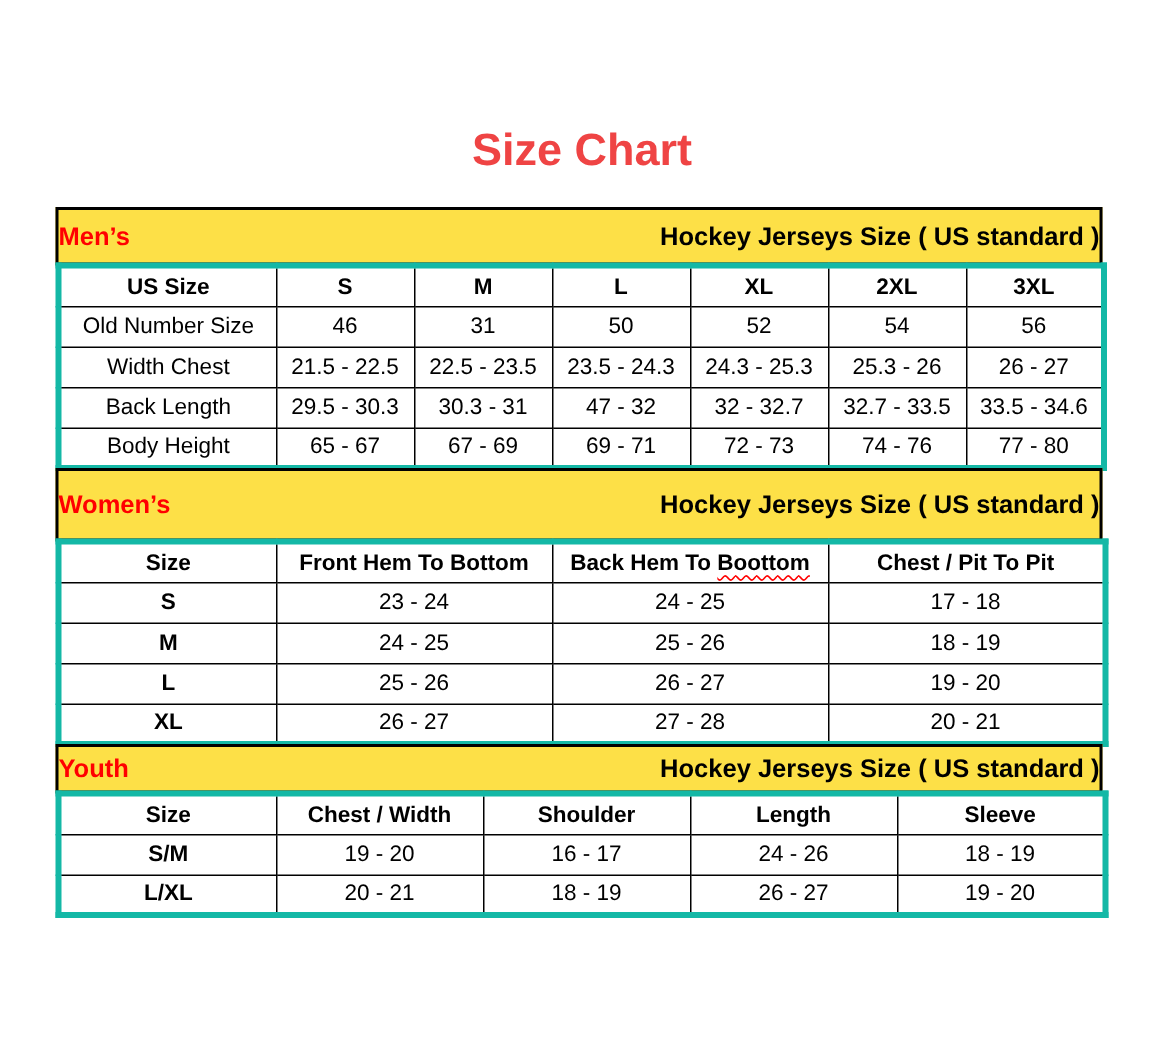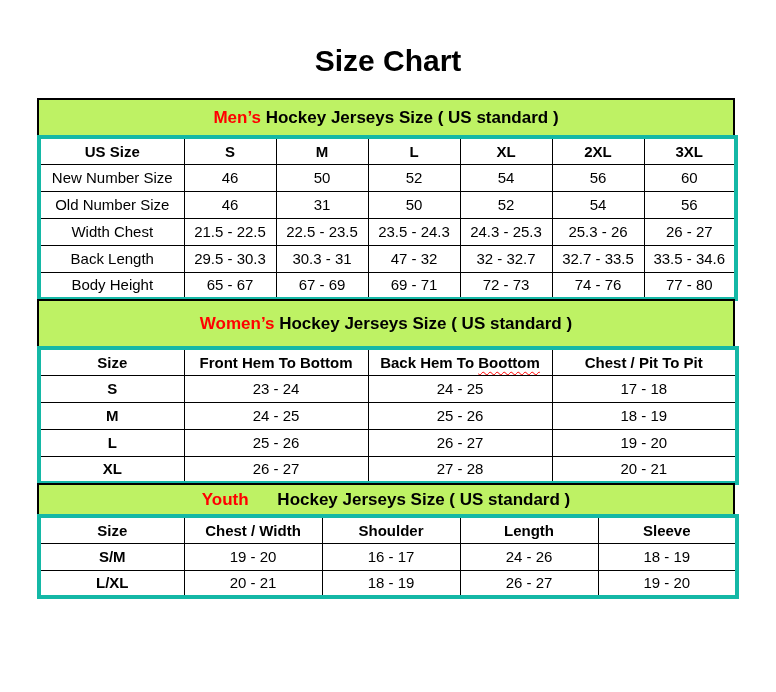--- a/index.html
+++ b/index.html
@@ -4,38 +4,38 @@
 <style>
   * { box-sizing: border-box; margin: 0; padding: 0; }
   html, body {
     width: 776px; height: 692px;
     background: #ffffff;
     font-family: "Liberation Sans", sans-serif;
     color: #000000;
     overflow: hidden;
   }
   .page-title {
-    margin-top: 44px;
+    margin-top: 84px;
     text-align: center;
     font-size: 30px;
     font-weight: bold;
-    color: #000000;
+    color: #ef4444;
     letter-spacing: 0px;
   }
   .chart-wrap {
     width: 698px;
     margin: 20px 0 0 37px;
   }
   .banner {
     width: 698px;
-    background: #bef264;
+    background: #fde047;
     border: 2px solid #000000;
     display: flex;
     align-items: center;
-    justify-content: center;
+    justify-content: space-between;
     font-weight: bold;
     font-size: 17px;
     white-space: pre;
   }
   .banner .hl { color: #ff0000; }
   .banner-men   { height: 39px; }
   .banner-women { height: 49px; margin-top: -2px; }
   .banner-youth { height: 33px; margin-top: -2px; gap: 24px; }
   table.size-table {
     width: 698px;
@@ -85,29 +85,20 @@
     </colgroup>
     <tbody>
         <tr>
       <th>US Size</th>
       <th>S</th>
       <th>M</th>
       <th>L</th>
       <th>XL</th>
       <th>2XL</th>
       <th>3XL</th>
-    </tr>
-    <tr>
-      <td>New Number Size</td>
-      <td>46</td>
-      <td>50</td>
-      <td>52</td>
-      <td>54</td>
-      <td>56</td>
-      <td>60</td>
     </tr>
     <tr>
       <td>Old Number Size</td>
       <td>46</td>
       <td>31</td>
       <td>50</td>
       <td>52</td>
       <td>54</td>
       <td>56</td>
     </tr>

